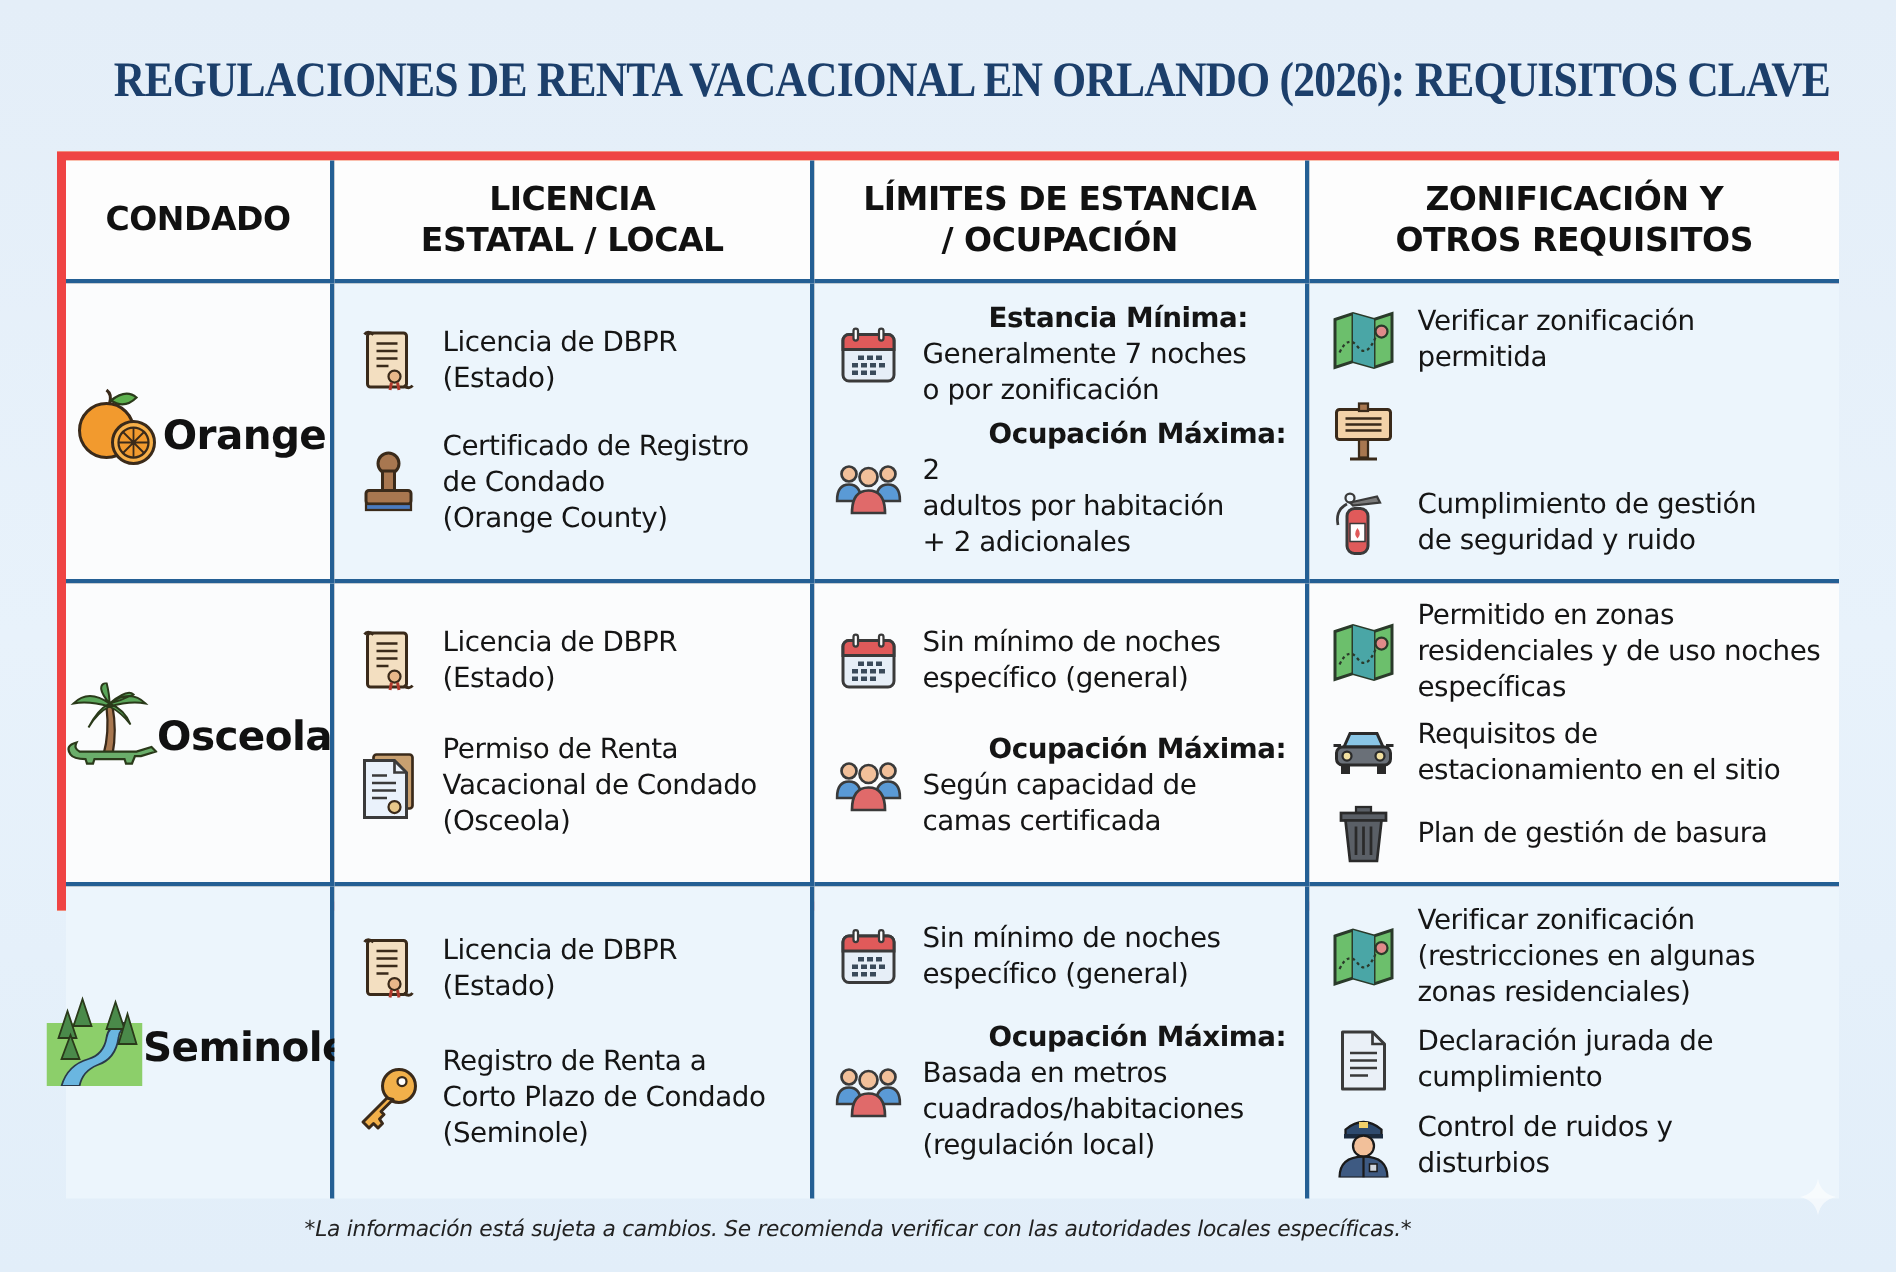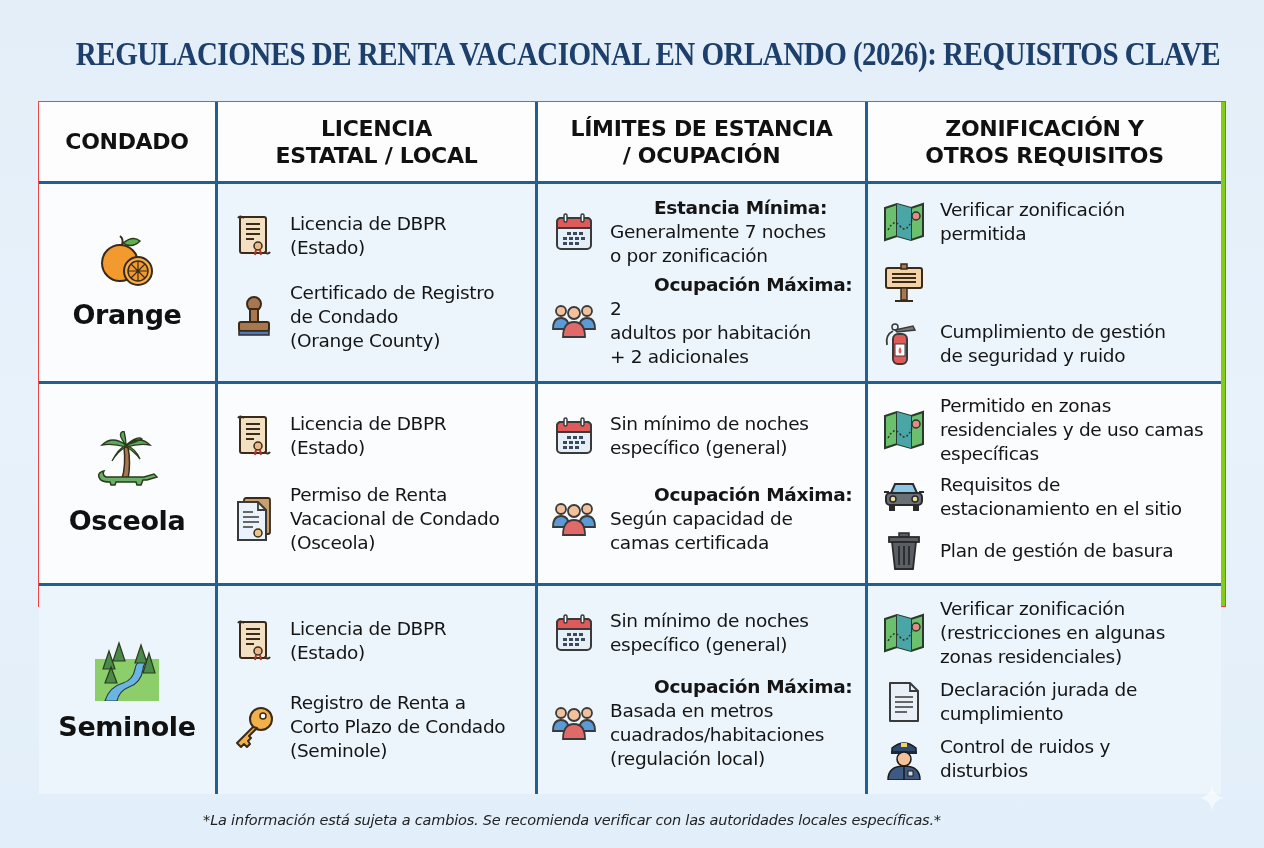--- a/index.html
+++ b/index.html
@@ -12,36 +12,36 @@
   }
   .title {
     position: absolute; left: 0; top: 36px; width: 1264px; text-align: center;
     font-family: "Liberation Serif", "DejaVu Serif", serif;
     font-weight: bold; font-size: 33px; letter-spacing: -0.6px;
     color: #1c3f6b; transform: scaleX(0.88); transform-origin: center;
     white-space: nowrap;
   }
   .table {
     position: absolute; left: 38px; top: 101px; width: 1188px; height: 506px;
-    border: 1px solid #ef4444; background: #84cc16;
+    border: 6px solid #ef4444; background: #fdba74;
     display: grid;
     grid-template-columns: 179px 320px 330px 353px;
     grid-template-rows: 82px 200px 202px 208px;
   }
   .cell { border-right: 3px solid #245f94; border-bottom: 3px solid #245f94; position: relative; }
   .cell.last-col { border-right: none; }
   .cell.last-row { border-bottom: none; }
   .hdr {
     display: flex; align-items: center; justify-content: center; text-align: center;
     font-weight: bold; font-size: 22px; line-height: 27px; color: #111;
     background: #fdfdfd; letter-spacing: -0.3px;
   }
   .hdr span { display: block; }
   .county {
-    display: flex; flex-direction: column; align-items: center; justify-content: center;
+    display: flex; flex-direction: row; align-items: center; justify-content: center;
   }
   .county .name { font-size: 27px; font-weight: bold; letter-spacing: -0.4px; margin-top: 6px; }
   .bg-white { background: #fbfcfd; }
   .bg-blue { background: #ecf5fc; }
   .items { display: flex; flex-direction: column; justify-content: space-evenly; height: 100%; padding: 6px 8px 6px 14px; }
   .item { display: flex; align-items: center; }
   .item .ic { width: 44px; height: 44px; flex: 0 0 44px; margin-right: 14px; display: flex; align-items: center; justify-content: center; }
   .item .txt { font-size: 18.5px; line-height: 24px; color: #151515; letter-spacing: -0.3px; }
   .item .txt b { font-weight: bold; margin-left: 44px; }
   .item .line { display: block; }
@@ -323,21 +323,21 @@
           <svg width="42" height="40" viewBox="0 0 42 40">
               <path d="M2 6 l12-4 l14 4 l12-4 v32 l-12 4 l-14-4 l-12 4z" fill="#6cbf6c" stroke="#2a3a2a" stroke-width="2"></path>
               <path d="M14 2 v32 M28 6 v32" stroke="#2a3a2a" stroke-width="2"></path>
               <path d="M14 2 l14 4 v32 l-14-4z" fill="#4aa6a6"></path>
               <path d="M5 28 q6-12 12-4 q6 8 12-6" stroke="#2a3a2a" stroke-width="1.5" fill="none" stroke-dasharray="2 2"></path>
               <circle cx="33" cy="14" r="4" fill="#e08a8a" stroke="#2a3a2a" stroke-width="1.5"></circle>
             </svg>
         </span>
         <div class="txt">
             <span class="line">Permitido en zonas</span>
-            <span class="line">residenciales y de uso camas</span>
+            <span class="line">residenciales y de uso noches</span>
             <span class="line">específicas</span>
           </div>
       </div>
       <div class="item">
         <span class="ic">
           <svg width="42" height="36" viewBox="0 0 42 36">
               <path d="M8 14 l4-9 h18 l4 9z" fill="#8ac6e6" stroke="#2a2a2a" stroke-width="2"></path>
               <rect x="3" y="14" width="36" height="12" rx="4" fill="#6a7078" stroke="#2a2a2a" stroke-width="2"></rect>
               <circle cx="10" cy="20" r="3" fill="#f2e0a0" stroke="#2a2a2a" stroke-width="1.5"></circle>
               <circle cx="32" cy="20" r="3" fill="#f2e0a0" stroke="#2a2a2a" stroke-width="1.5"></circle>

